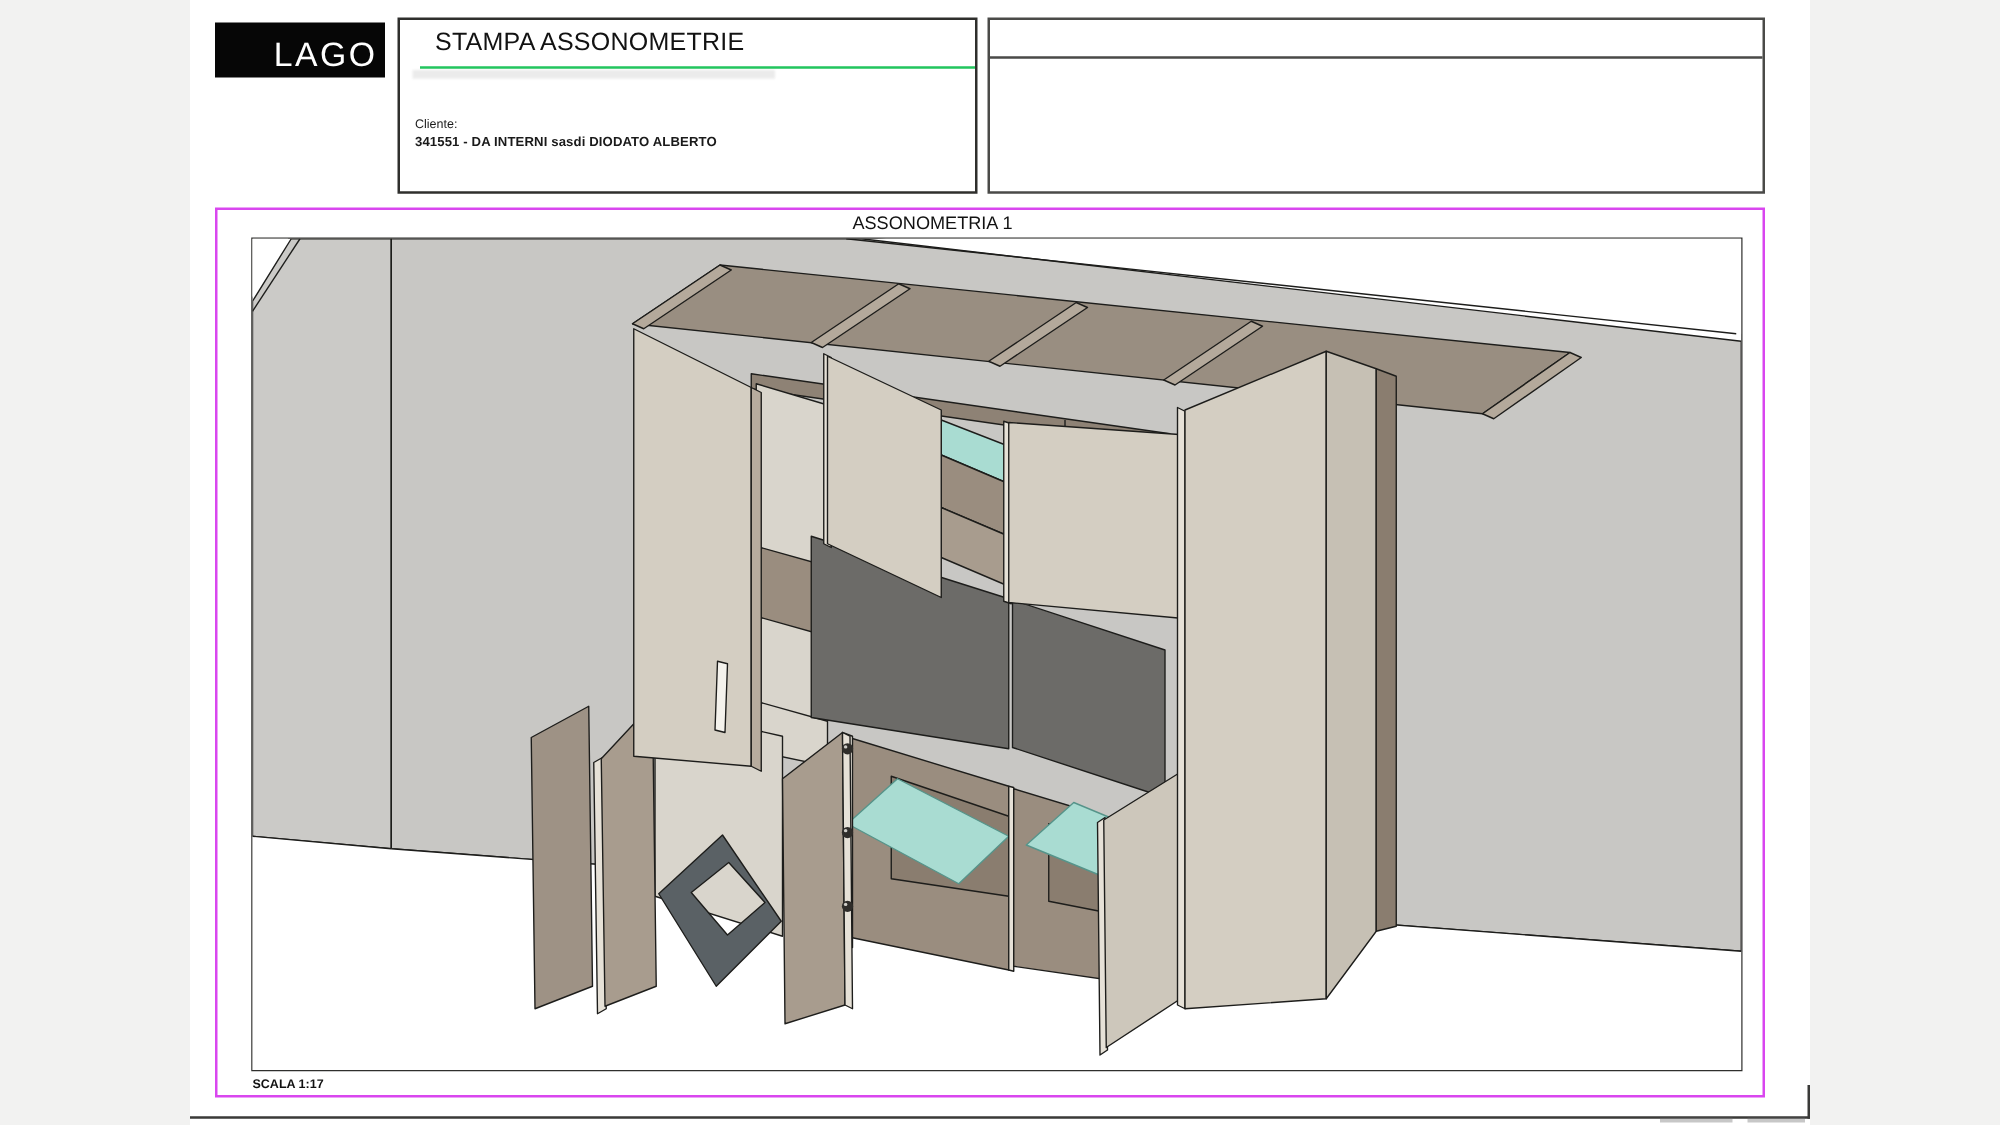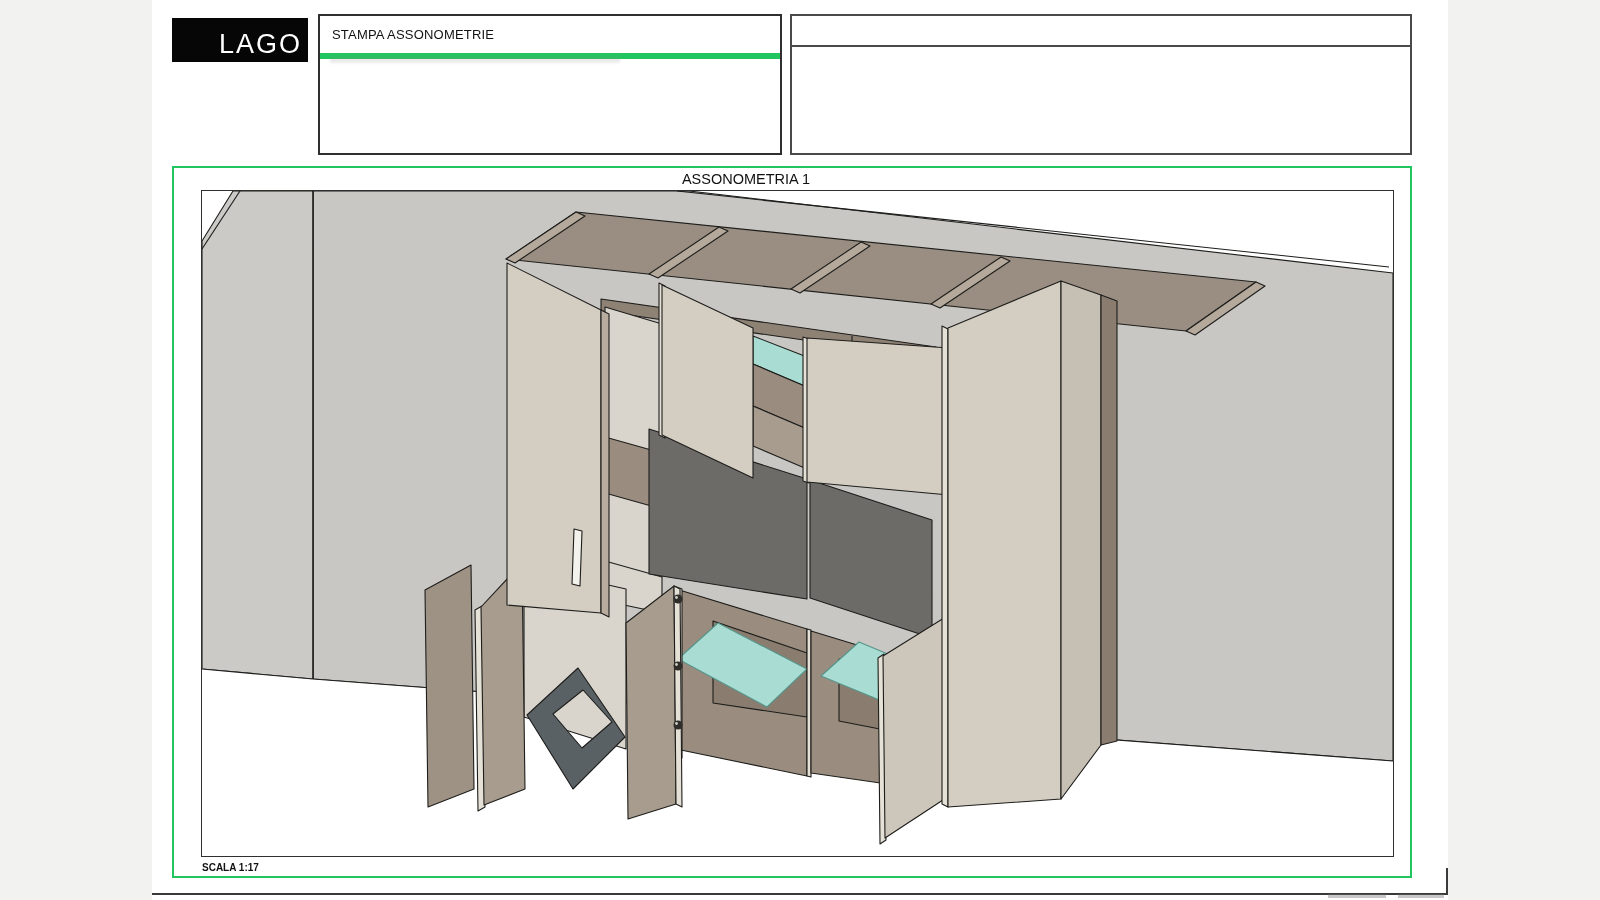--- a/index.html
+++ b/index.html
@@ -3,31 +3,31 @@
 <meta charset="utf-8">
 <style>
   html,body{margin:0;padding:0;width:1600px;height:900px;overflow:hidden;
     font-family:"Liberation Sans", sans-serif;background:var(--bg,#f2f2f1);}
   .sheet{position:absolute;left:152px;top:0;width:1296px;height:900px;background:var(--sheet,#fff);}
   .logo{position:absolute;left:172px;top:18px;width:136px;height:44px;background:var(--logo_bg,#000);
     color:var(--logo_fg,#fff);display:flex;align-items:flex-end;justify-content:flex-end;
     font-size:27px;font-weight:500;letter-spacing:2px;padding:0 6px 2px 0;box-sizing:border-box;}
   .titlebox{position:absolute;left:318px;top:14px;width:464px;height:141px;
     border:2px solid #2f2f2d;box-sizing:border-box;background:#fff;}
-  .titlebox .trow{height:37px;border-bottom:6px solid #22c55e;display:flex;align-items:center;
-    padding-left:12px;font-size:13px;color:#121212;letter-spacing:.2px;}
+  .titlebox .trow{height:37px;border-bottom:2px solid #22c55e;display:flex;align-items:center;
+    padding-left:12px;font-size:20px;color:#121212;letter-spacing:.2px;margin-left:16px;}
   .ghost{position:absolute;left:10px;top:40px;width:290px;height:7px;background:#8a8a8a;
     opacity:.16;filter:blur(1px);}
   .client{position:absolute;left:12px;top:78px;font-size:10px;color:#1a1a1a;}
   .client .cv{font-weight:bold;font-size:10.5px;margin-top:3px;letter-spacing:.1px;}
   .rightbox{position:absolute;left:790px;top:14px;width:622px;height:141px;
     border:2px solid #4a4a48;box-sizing:border-box;background:#fff;}
   .rightbox .rrow{height:29px;border-bottom:2px solid #4a4a48;}
   .frame{position:absolute;left:172px;top:166px;width:1240px;height:712px;
-    border:2px solid #22c55e;box-sizing:border-box;background:#fff;}
+    border:2px solid #d946ef;box-sizing:border-box;background:#fff;}
   .dtitle{position:absolute;top:3px;left:0;right:92px;text-align:center;font-size:14.5px;color:#111;}
   .viewport{position:absolute;left:27px;top:22px;width:1191px;height:665px;
     border:1px solid #2f2f2d;background:#fff;}
   .viewport svg{display:block;width:100%;height:100%;}
   .scala{position:absolute;left:182px;top:862px;font-size:10px;font-weight:bold;color:#111;padding-left:20px;}
   .botline{position:absolute;left:152px;top:893px;width:1296px;height:2px;background:#3a3a38;}
   .notch{position:absolute;left:1446px;top:868px;width:2px;height:27px;background:#3a3a38;}
   .smudge{position:absolute;top:894px;height:4px;background:#6f6f6f;opacity:.38;filter:blur(.6px);}
   .f{stroke:var(--outline,#1d1d1b);stroke-width:1.1;stroke-linejoin:round;}
   .ln{fill:none;stroke:var(--outline,#1d1d1b);stroke-width:1.1;}
@@ -37,20 +37,24 @@
 
 <div class="sheet"></div>
 
 <div class="logo">
   <span>LAGO</span>
 </div>
 
 <div class="titlebox">
   <div class="trow">STAMPA ASSONOMETRIE</div>
   <div class="ghost"></div>
+  <div class="client">
+    <div>Cliente:</div>
+    <div class="cv">341551 - DA INTERNI sasdi DIODATO ALBERTO</div>
+  </div>
 </div>
 
 <div class="rightbox">
   <div class="rrow"></div>
 </div>
 
 <div class="frame">
   <div class="dtitle">ASSONOMETRIA 1</div>
   <div class="viewport">
     <svg viewBox="201 190 1191 665" xmlns="http://www.w3.org/2000/svg">

